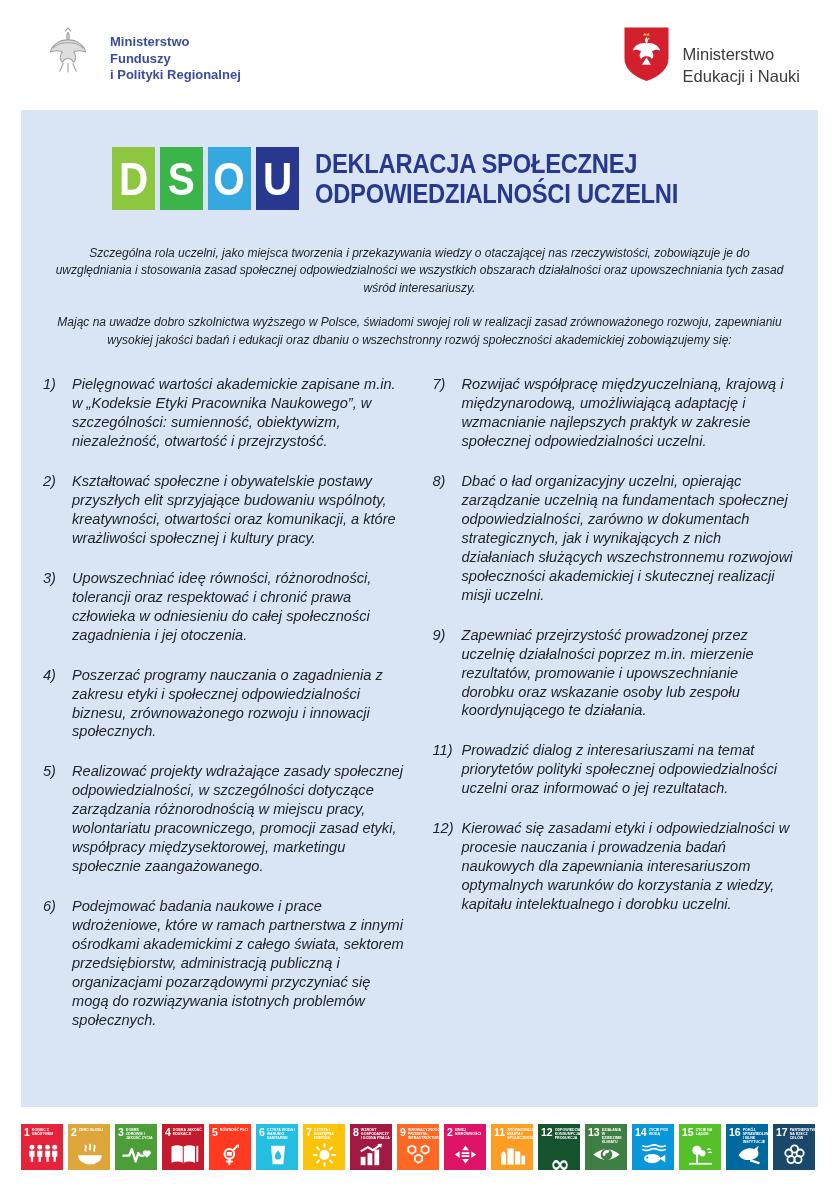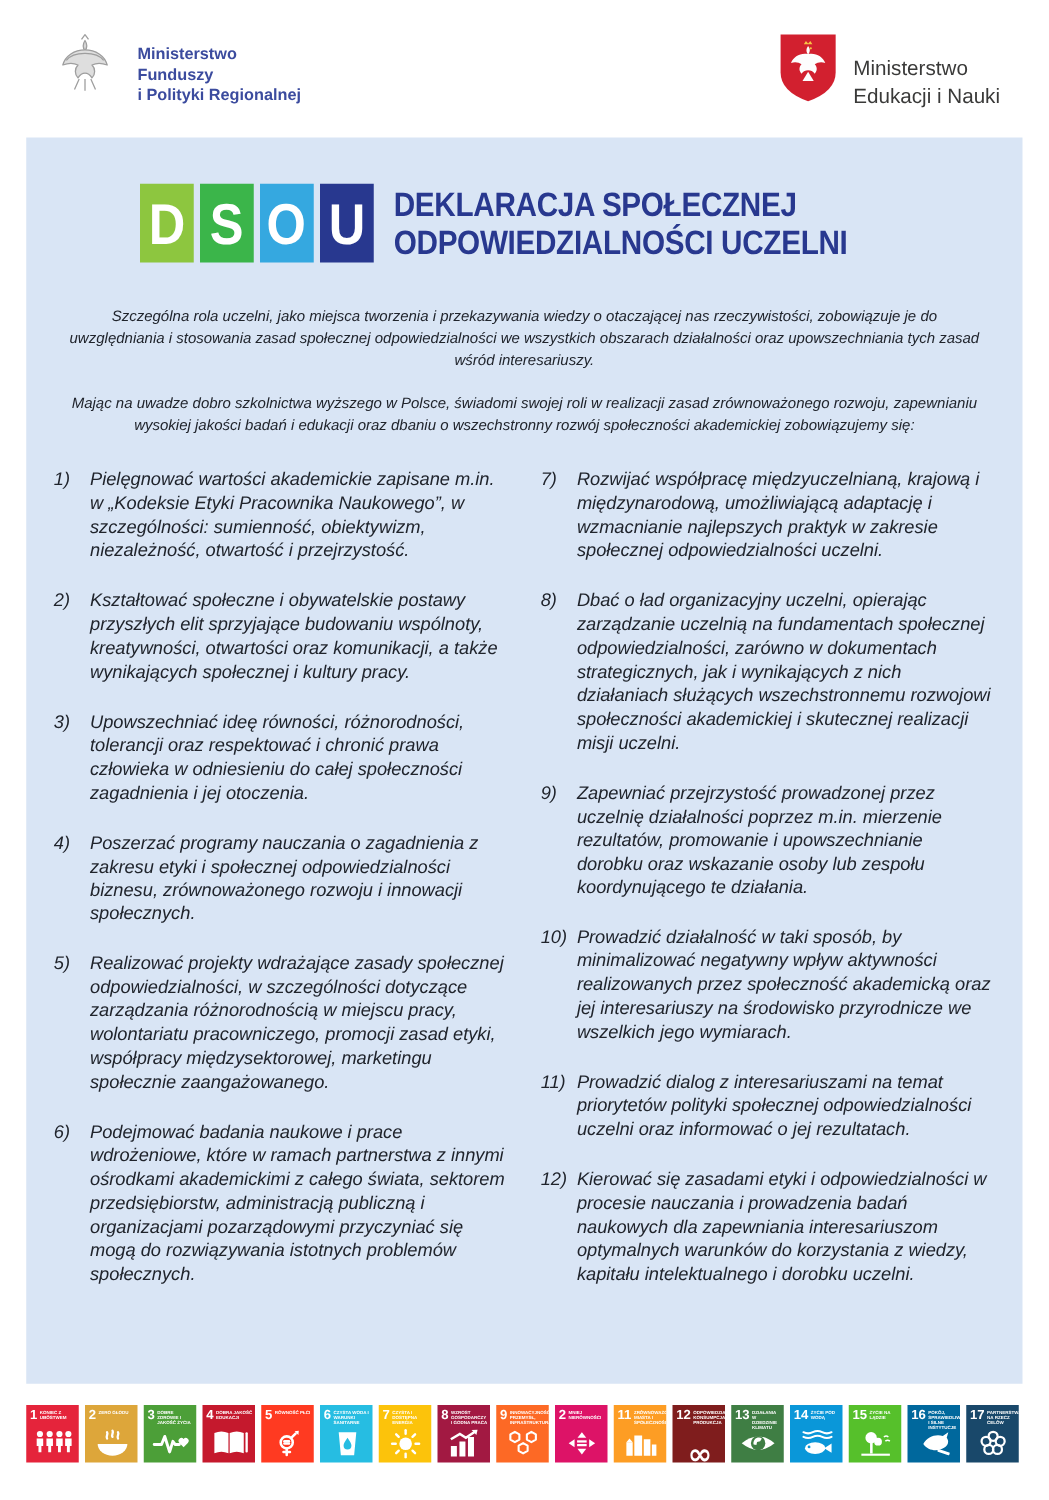--- a/index.html
+++ b/index.html
@@ -129,21 +129,21 @@
     <p class="intro p2">Mając na uwadze dobro szkolnictwa wyższego w Polsce, świadomi swojej roli w realizacji zasad zrównoważonego rozwoju, zapewnianiu wysokiej jakości badań i edukacji oraz dbaniu o wszechstronny rozwój społeczności akademickiej zobowiązujemy się:</p>
 
     <div class="columns">
       <div class="col" id="col-left">
           <div class="item">
             <span class="num">1)</span>
             <span class="txt">Pielęgnować wartości akademickie zapisane m.in. w „Kodeksie Etyki Pracownika Naukowego”, w szczególności: sumienność, obiektywizm, niezależność, otwartość i przejrzystość.</span>
           </div>
           <div class="item">
             <span class="num">2)</span>
-            <span class="txt">Kształtować społeczne i obywatelskie postawy przyszłych elit sprzyjające budowaniu wspólnoty, kreatywności, otwartości oraz komunikacji, a także wynikających społecznej i kultury pracy.</span>
+            <span class="txt">Kształtować społeczne i obywatelskie postawy przyszłych elit sprzyjające budowaniu wspólnoty, kreatywności, otwartości oraz komunikacji, a które wrażliwości społecznej i kultury pracy.</span>
           </div>
           <div class="item">
             <span class="num">3)</span>
             <span class="txt">Upowszechniać ideę równości, różnorodności, tolerancji oraz respektować i chronić prawa człowieka w odniesieniu do całej społeczności zagadnienia i jej otoczenia.</span>
           </div>
           <div class="item">
             <span class="num">4)</span>
             <span class="txt">Poszerzać programy nauczania o zagadnienia z zakresu etyki i społecznej odpowiedzialności biznesu, zrównoważonego rozwoju i innowacji społecznych.</span>
           </div>
           <div class="item">
@@ -160,24 +160,20 @@
             <span class="num">7)</span>
             <span class="txt">Rozwijać współpracę międzyuczelnianą, krajową i międzynarodową, umożliwiającą adaptację i wzmacnianie najlepszych praktyk w zakresie społecznej odpowiedzialności uczelni.</span>
           </div>
           <div class="item">
             <span class="num">8)</span>
             <span class="txt">Dbać o ład organizacyjny uczelni, opierając zarządzanie uczelnią na fundamentach społecznej odpowiedzialności, zarówno w dokumentach strategicznych, jak i wynikających z nich działaniach służących wszechstronnemu rozwojowi społeczności akademickiej i skutecznej realizacji misji uczelni.</span>
           </div>
           <div class="item">
             <span class="num">9)</span>
             <span class="txt">Zapewniać przejrzystość prowadzonej przez uczelnię działalności poprzez m.in. mierzenie rezultatów, promowanie i upowszechnianie dorobku oraz wskazanie osoby lub zespołu koordynującego te działania.</span>
-          </div>
-          <div class="item">
-            <span class="num">10)</span>
-            <span class="txt">Prowadzić działalność w taki sposób, by minimalizować negatywny wpływ aktywności realizowanych przez społeczność akademicką oraz jej interesariuszy na środowisko przyrodnicze we wszelkich jego wymiarach.</span>
           </div>
           <div class="item">
             <span class="num">11)</span>
             <span class="txt">Prowadzić dialog z interesariuszami na temat priorytetów polityki społecznej odpowiedzialności uczelni oraz informować o jej rezultatach.</span>
           </div>
           <div class="item">
             <span class="num">12)</span>
             <span class="txt">Kierować się zasadami etyki i odpowiedzialności w procesie nauczania i prowadzenia badań naukowych dla zapewniania interesariuszom optymalnych warunków do korzystania z wiedzy, kapitału intelektualnego i dorobku uczelni.</span>
           </div>
         </div>
@@ -349,21 +345,21 @@
         <div class="sdg-icon">
           <svg viewBox="0 0 24 20" width="29" height="24" fill="#fff">
             <rect x="2.5" y="9" width="4.2" height="9"></rect>
             <rect x="7.8" y="4.5" width="5.2" height="13.5"></rect>
             <rect x="14.1" y="7" width="4.4" height="11"></rect>
             <rect x="19.5" y="10.5" width="3" height="7.5"></rect>
             <polygon points="2.5,9 4.6,6.5 6.7,9"></polygon>
           </svg>
         </div>
       </div>
-      <div class="sdg" style="background: #7f1d1d; gap: 12px;">
+      <div class="sdg" style="background: #14532d; gap: 12px;">
         <div class="sdg-head">
           <span class="sdg-num">12</span>
           <span class="sdg-label">ODPOWIEDZIALNA KONSUMPCJA I PRODUKCJA</span>
         </div>
         <div class="sdg-icon">
           <svg viewBox="0 0 24 20" width="32" height="26">
             <text x="12" y="15" font-size="18" font-weight="bold" text-anchor="middle" fill="#fff" font-family="DejaVu Sans">∞</text>
           </svg>
         </div>
       </div>

